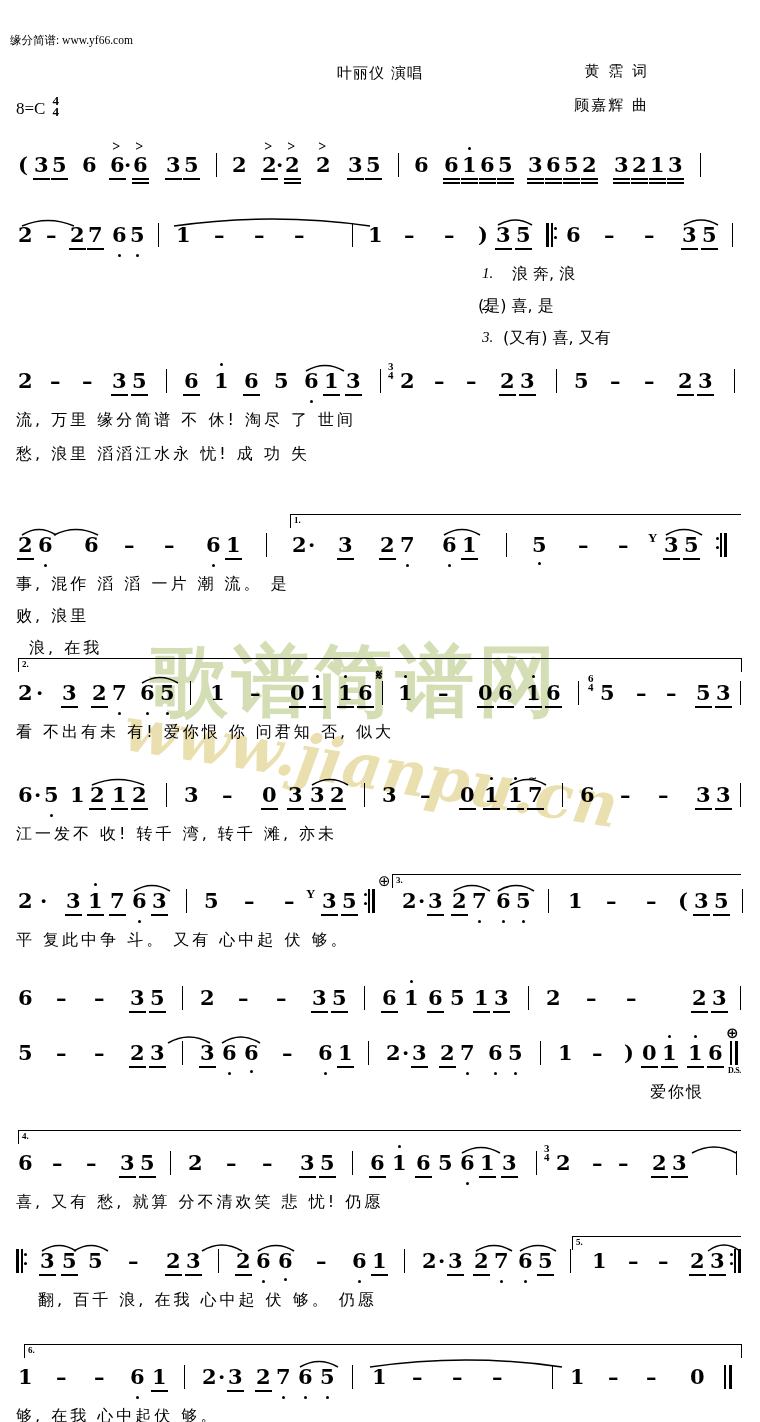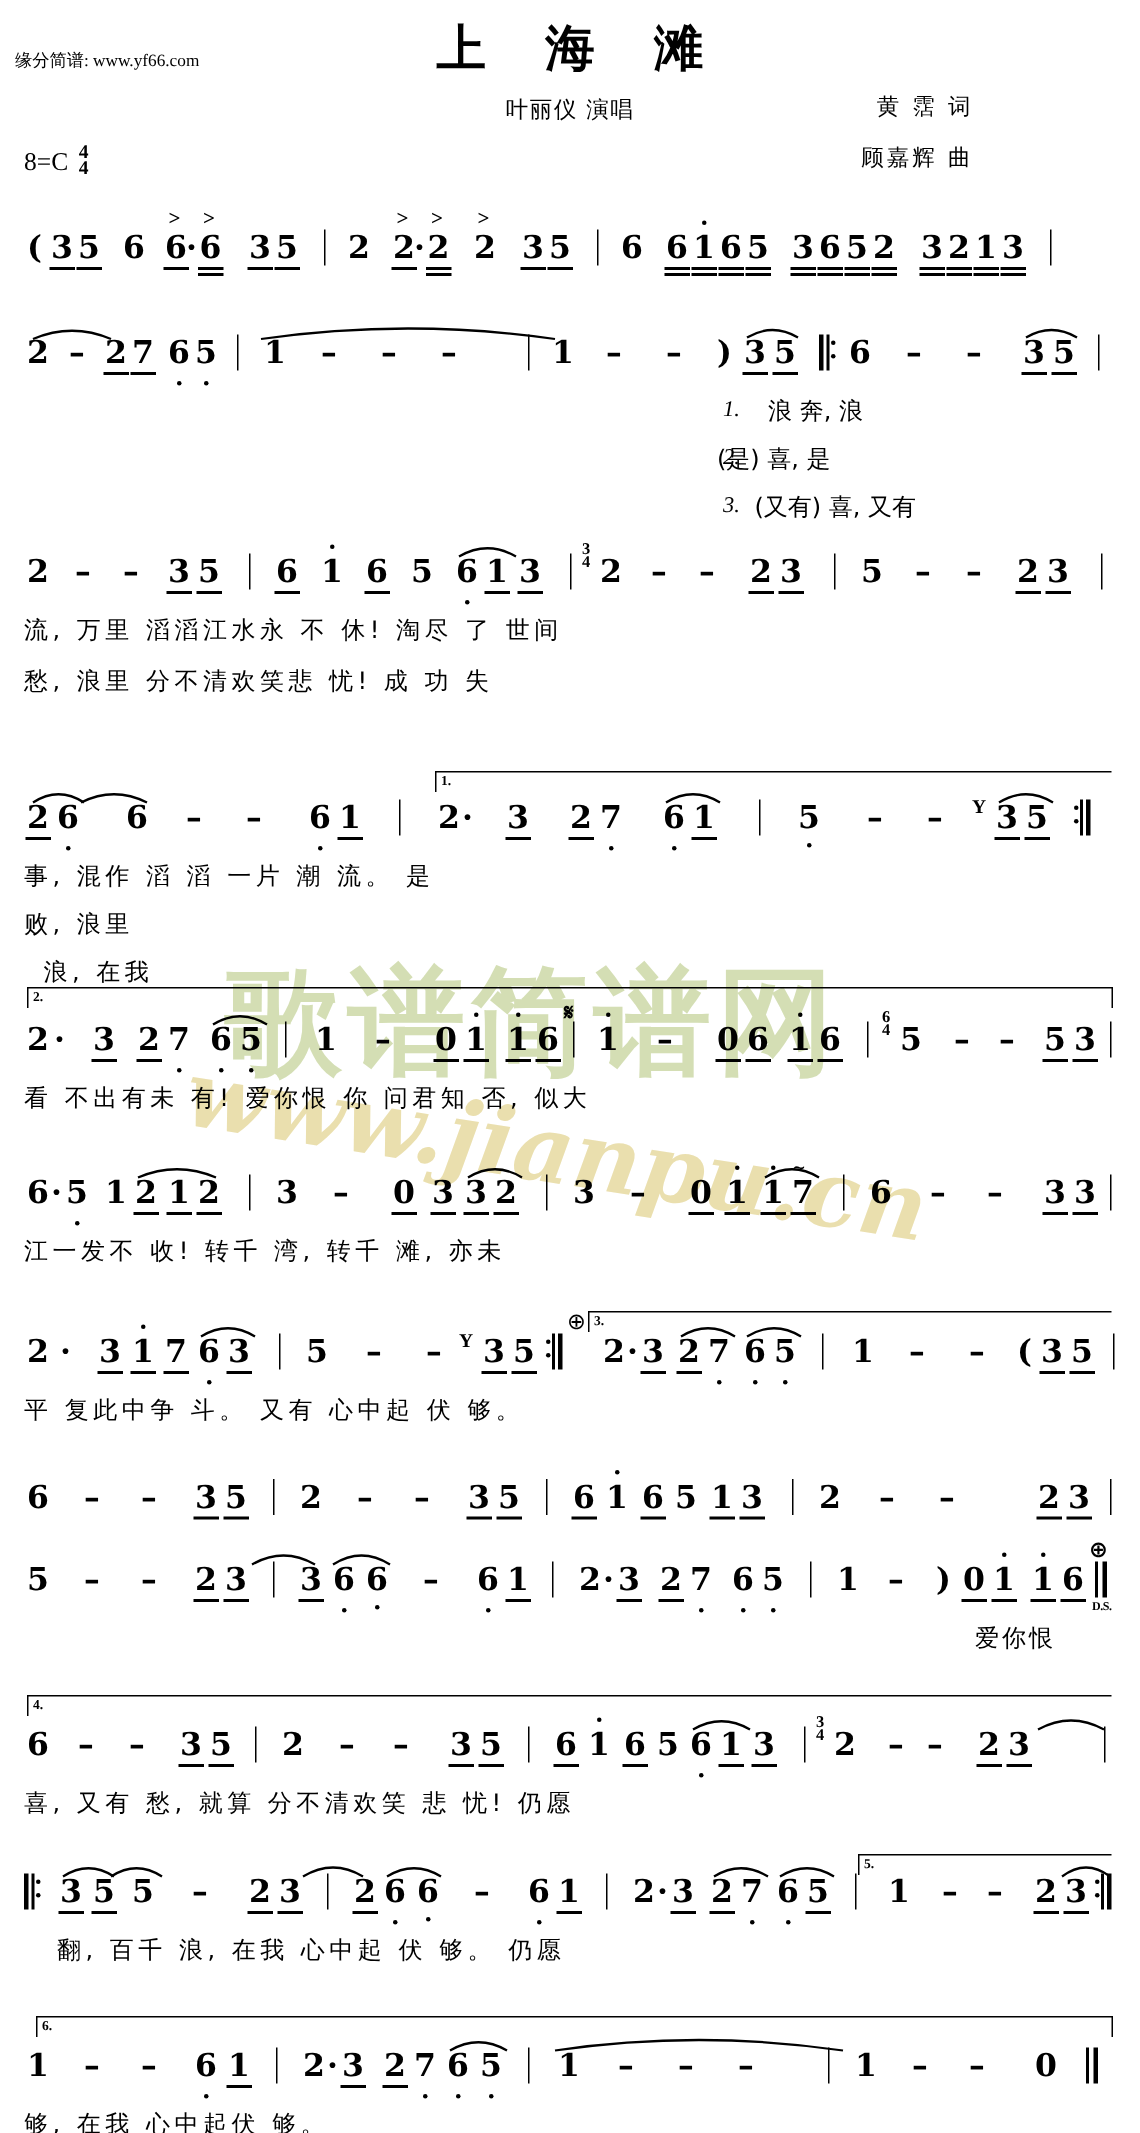--- a/index.html
+++ b/index.html
@@ -161,21 +161,20 @@
 <body>
 
 <div id="watermark">
   <div class="wm-cjk">歌谱简谱网</div>
   <div class="wm-url">www.jianpu.cn</div>
 </div>
 
 <div class="page">
 
 <div id="site-credit">缘分简谱: www.yf66.com</div>
-<div id="song-title">上 海 滩</div>
 <div id="performer">叶丽仪 演唱</div>
 <div id="lyricist">黄  霑 词</div>
 <div id="composer">顾嘉辉 曲</div>
 <div id="keysig">
   <span>8=C</span><span class="frac"><b>4</b><b>4</b></span>
 </div>
 
 <div class="system" style="top:152px;">
   <div class="notes">
     <span class="g" style="left:18px;">(</span>
@@ -307,24 +306,24 @@
     <span class="g" style="left:520px;"><span class="u1">3</span></span>
     <span class="g" style="left:556px;"><span class="bar"></span></span>
     <span class="g" style="left:574px;">5</span>
     <span class="g" style="left:610px;">–</span>
     <span class="g" style="left:644px;">–</span>
     <span class="g" style="left:678px;"><span class="u1">2</span></span>
     <span class="g" style="left:698px;"><span class="u1">3</span></span>
     <span class="g" style="left:734px;"><span class="bar"></span></span>
   </div>
   <div class="lyricrow" style="height:34px;">
-    <span class="lyr" style="left:16px;letter-spacing:3px;">流,   万里 滔滔江水永 不 休!  淘尽 了   世间</span>
+    <span class="lyr" style="left:16px;letter-spacing:3px;">流,   万里 缘分简谱 不 休!  淘尽 了   世间</span>
   </div>
   <div class="lyricrow" style="height:34px;">
-    <span class="lyr" style="left:16px;letter-spacing:3px;">愁,   浪里 分不清欢笑悲 忧!  成  功   失</span>
+    <span class="lyr" style="left:16px;letter-spacing:3px;">愁,   浪里 滔滔江水永 忧!  成  功   失</span>
   </div>
 </div>
 
 <div class="system" style="top:518px;">
   <div class="ending left" style="left:290px;top:-4px;width:450px;">
     <span class="lbl">1.</span>
   </div>
   <div class="notes" style="margin-top:14px;">
     <span class="slur" style="left:20px;top:-7px;">
       <svg width="38" height="12">

